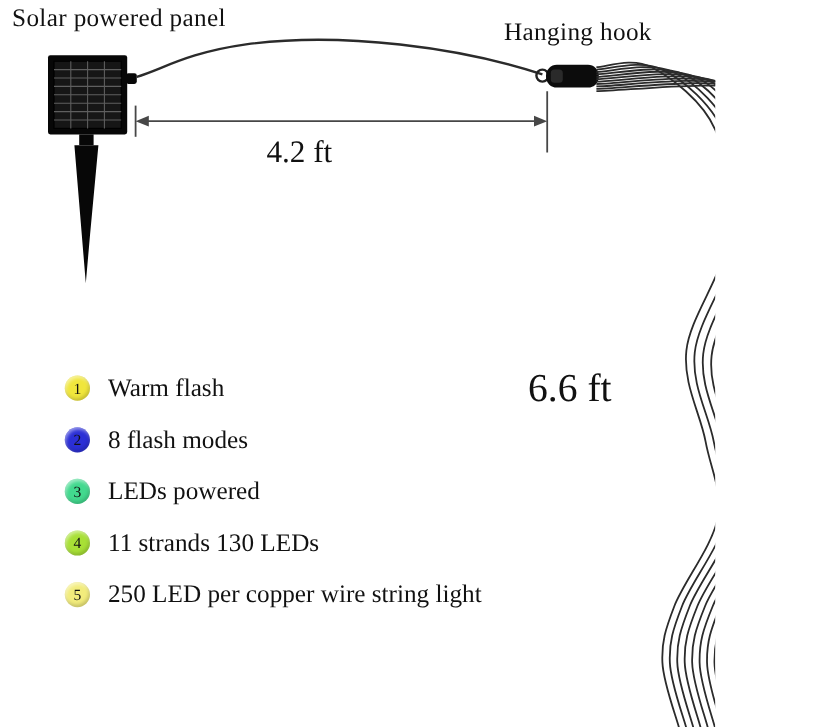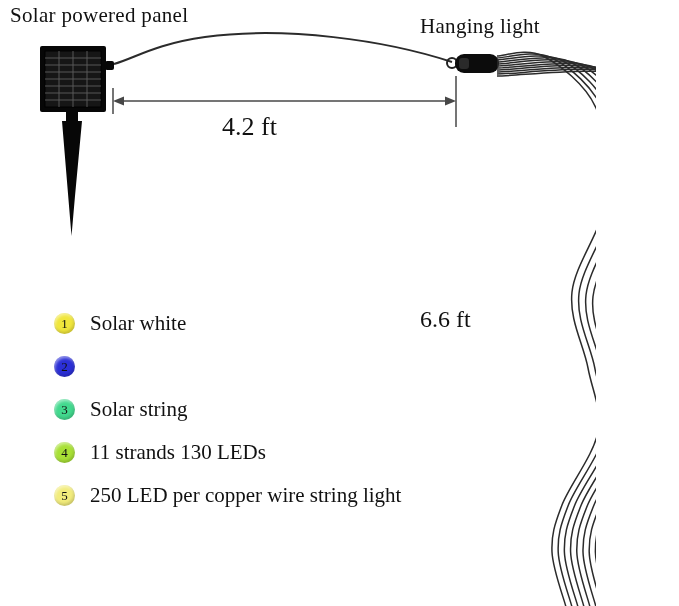--- a/index.html
+++ b/index.html
@@ -10,21 +10,21 @@
     overflow:hidden;
     font-family:"Liberation Serif", serif;
     color:#111;
   }
   .art{position:absolute;left:0;top:0;width:679px;height:606px;}
   .label{position:absolute;font-size:21px;letter-spacing:.3px;white-space:nowrap;}
   .title-left{left:10px;top:3px;}
   .title-right{left:420px;top:14px;}
   .dim{position:absolute;white-space:nowrap;}
   .dim-w{left:222px;top:112px;font-size:26px;}
-  .dim-h{left:420px;top:306px;font-size:24px;}
+  .dim-h{left:440px;top:306px;font-size:33px;}
   .features{position:absolute;left:54px;top:312px;}
   .feature-row{display:flex;align-items:center;margin-bottom:20px;height:23px;}
   .bullet{
     width:21px;height:21px;border-radius:50%;
     display:flex;align-items:center;justify-content:center;
     font-size:13px;color:#111;flex:0 0 21px;
     box-shadow:inset -1px -2px 3px rgba(0,0,0,.18), inset 1px 2px 3px rgba(255,255,255,.5);
   }
   .feature-label{margin-left:15px;font-size:21px;white-space:nowrap;}
 </style>
@@ -82,35 +82,36 @@
         <path d="M 497 66 C 512.2 66.0, 565.3 56.3, 588.0 66.0 C 610.8 75.7, 625.1 99.6, 633.5 124.0 C 641.9 148.4, 642.9 183.3, 638.5 212.5 C 634.1 241.8, 609.8 273.6, 607.0 299.5 C 604.3 325.4, 617.8 345.9, 622.0 368.0 C 626.2 390.1, 636.7 409.2, 632.0 432.0 C 627.3 454.8, 602.2 485.0, 594.0 505.0 C 585.8 525.0, 582.7 535.0, 583.0 552.0 C 583.3 569.0, 593.8 597.8, 596.0 607.0" fill="none" stroke="#2b2b2b" stroke-width="1.5"></path>
         <path d="M 497 68 C 513.7 68.0, 573.0 58.1, 597.0 68.0 C 621.0 77.9, 633.0 102.7, 641.0 127.2 C 649.0 151.7, 649.5 186.0, 645.0 215.0 C 640.5 244.0, 616.7 275.5, 614.0 301.0 C 611.3 326.5, 624.7 346.2, 628.8 368.0 C 632.9 389.8, 643.5 409.2, 638.8 432.0 C 634.1 454.8, 608.7 485.0, 600.4 505.0 C 592.1 525.0, 588.9 535.0, 589.2 552.0 C 589.5 569.0, 599.9 597.8, 602.0 607.0" fill="none" stroke="#2b2b2b" stroke-width="1.5"></path>
         <path d="M 497 70 C 515.2 70.0, 580.8 59.9, 606.0 70.0 C 631.3 80.1, 640.9 105.8, 648.5 130.4 C 656.1 155.0, 656.1 188.8, 651.5 217.5 C 646.9 246.2, 623.6 277.4, 621.0 302.5 C 618.4 327.6, 631.5 346.4, 635.6 368.0 C 639.7 389.6, 650.4 409.2, 645.6 432.0 C 640.8 454.8, 615.2 485.0, 606.8 505.0 C 598.4 525.0, 595.2 535.0, 595.4 552.0 C 595.6 569.0, 605.9 597.8, 608.0 607.0" fill="none" stroke="#2b2b2b" stroke-width="1.5"></path>
         <path d="M 497 72 C 516.7 72.0, 588.5 61.7, 615.0 72.0 C 641.5 82.3, 648.8 108.9, 656.0 133.6 C 663.2 158.3, 662.7 191.6, 658.0 220.0 C 653.3 248.4, 630.6 279.3, 628.0 304.0 C 625.4 328.7, 638.3 346.7, 642.4 368.0 C 646.5 389.3, 657.3 409.2, 652.4 432.0 C 647.5 454.8, 621.7 485.0, 613.2 505.0 C 604.7 525.0, 601.5 535.0, 601.6 552.0 C 601.7 569.0, 611.9 597.8, 614.0 607.0" fill="none" stroke="#2b2b2b" stroke-width="1.5"></path>
         <path d="M 497 74 C 518.2 74.0, 596.3 63.5, 624.0 74.0 C 651.8 84.5, 656.8 112.1, 663.5 136.8 C 670.3 161.6, 669.3 194.4, 664.5 222.5 C 659.8 250.6, 637.5 281.3, 635.0 305.5 C 632.5 329.8, 645.2 346.9, 649.2 368.0 C 653.2 389.1, 664.1 409.2, 659.2 432.0 C 654.3 454.8, 628.2 485.0, 619.6 505.0 C 611.0 525.0, 607.7 535.0, 607.8 552.0 C 607.9 569.0, 618.0 597.8, 620.0 607.0" fill="none" stroke="#2b2b2b" stroke-width="1.5"></path>
         <path d="M 497 76 C 519.7 76.0, 604.0 65.3, 633.0 76.0 C 662.0 86.7, 664.7 115.2, 671.0 140.0 C 677.3 164.8, 675.8 197.2, 671.0 225.0 C 666.2 252.8, 644.5 283.2, 642.0 307.0 C 639.5 330.8, 652.0 347.2, 656.0 368.0 C 660.0 388.8, 671.0 409.2, 666.0 432.0 C 661.0 454.8, 634.7 485.0, 626.0 505.0 C 617.3 525.0, 614.0 535.0, 614.0 552.0 C 614.0 569.0, 624.0 597.8, 626.0 607.0" fill="none" stroke="#2b2b2b" stroke-width="1.5"></path>
       </g>
   </svg>
 
   <div class="label title-left">Solar powered panel</div>
-  <div class="label title-right">Hanging light</div>
+  <div class="label title-right">Hanging hook</div>
   <div class="dim dim-w">4.2 ft</div>
   <div class="dim dim-h">6.6 ft</div>
 
   <div class="features">
     <div class="feature-row">
       <span class="bullet" style="background: rgb(240, 230, 60);">1</span>
-      <span class="feature-label">Solar white</span>
+      <span class="feature-label">Warm flash</span>
     </div>
     <div class="feature-row">
       <span class="bullet" style="background: rgb(43, 47, 214);">2</span>
+      <span class="feature-label">8 flash modes</span>
     </div>
     <div class="feature-row">
       <span class="bullet" style="background: rgb(66, 217, 142);">3</span>
-      <span class="feature-label">Solar string</span>
+      <span class="feature-label">LEDs powered</span>
     </div>
     <div class="feature-row">
       <span class="bullet" style="background: rgb(168, 224, 54);">4</span>
       <span class="feature-label">11 strands 130 LEDs</span>
     </div>
     <div class="feature-row">
       <span class="bullet" style="background: rgb(242, 236, 124);">5</span>
       <span class="feature-label">250 LED per copper wire string light</span>
     </div>
   </div>

